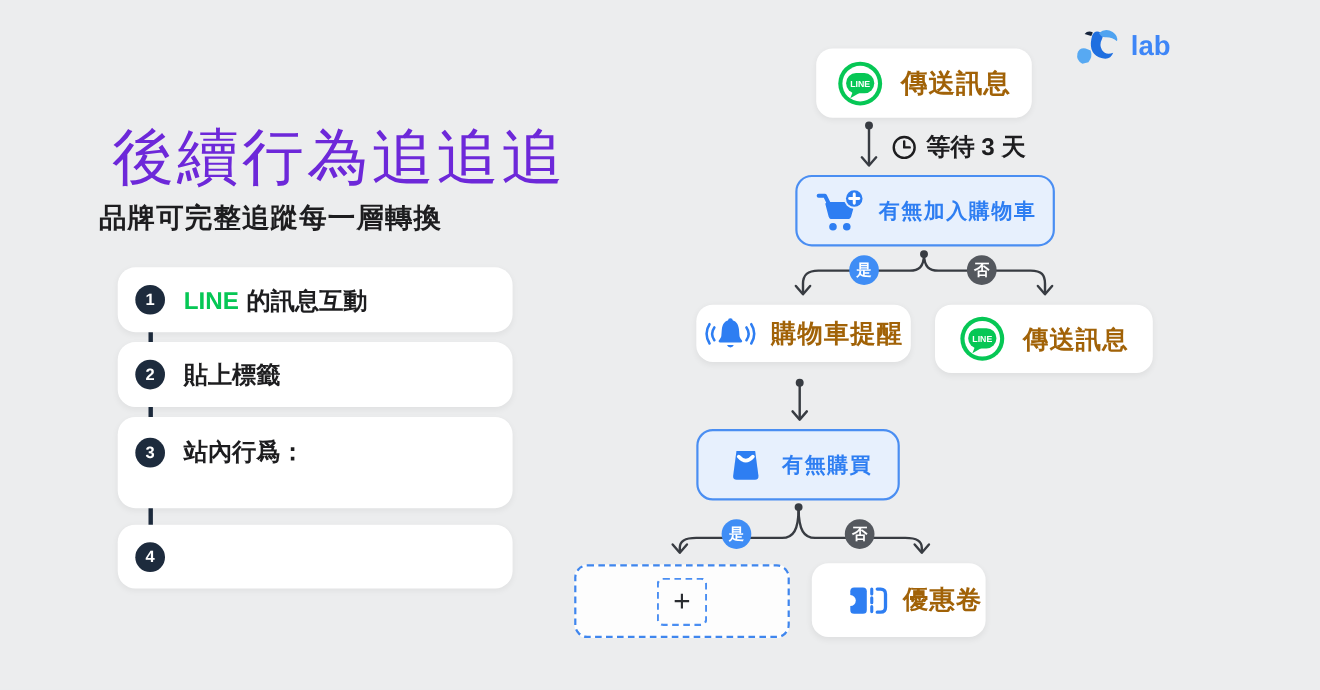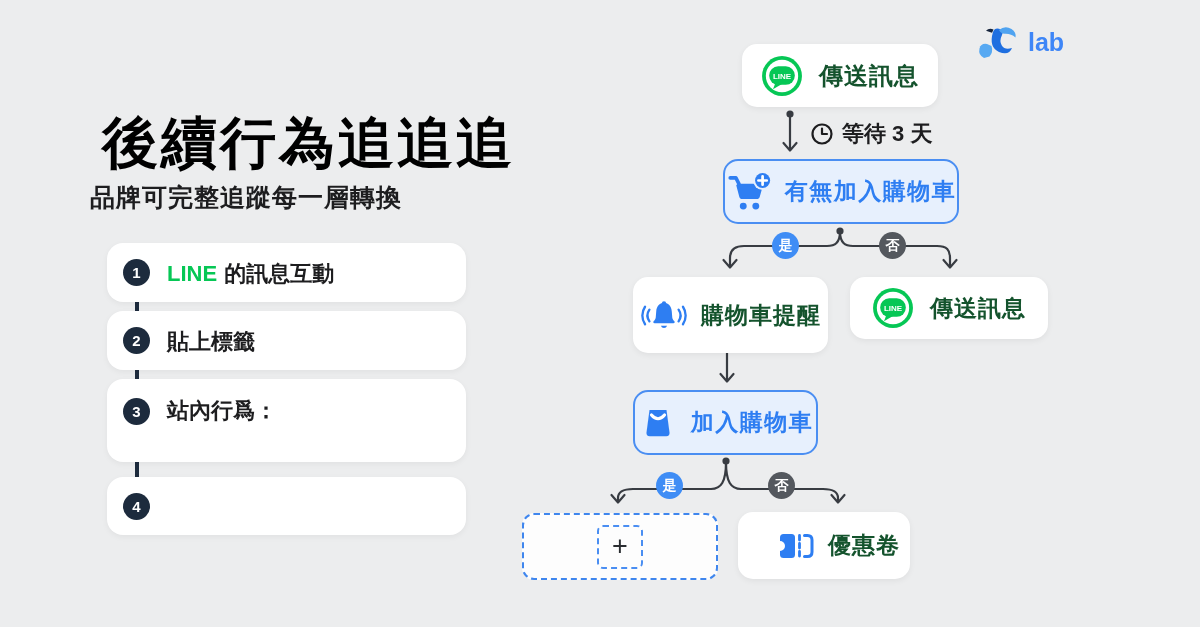--- a/index.html
+++ b/index.html
@@ -7,22 +7,22 @@
   body {
     font-family:"Liberation Sans", sans-serif;
     background:#ECEDEE;
     overflow:hidden;
   }
   .canvas { position:relative; width:1200px; height:627px; background:#ECEDEE; }
 
   
   .title {
     position:absolute; left:102px; top:106px;
-    font-size:56px; font-weight:700; letter-spacing:3px;
-    color:#000000; white-space:nowrap;
+    font-size:56px; font-weight:400; letter-spacing:3px;
+    color:#6d28d9; white-space:nowrap;
   }
   .subtitle {
     position:absolute; left:90px; top:181px;
     font-size:25px; font-weight:600; letter-spacing:1px;
     color:#1D1D1F; white-space:nowrap;
   }
   .timeline {
     position:absolute; left:135px; top:270px;
     width:3.5px; height:238px; background:#1D2B3D; border-radius:2px;
   }
@@ -46,26 +46,26 @@
   .step-card.tall .step-text { transform:none; top:15px; }
   .step-card.tall .step-badge { top:19px; }
   .step-card.centered .step-badge { top:calc(50% - 13.5px); }
 
   
   .node {
     position:absolute; display:flex; align-items:center; justify-content:center;
     background:#FFFFFF; border-radius:15px;
     box-shadow:0 2px 6px rgba(0,0,0,0.06);
   }
-  .node-label { font-size:24px; font-weight:600; color:#14532d; white-space:nowrap; letter-spacing:1px; }
+  .node-label { font-size:24px; font-weight:600; color:#a16207; white-space:nowrap; letter-spacing:1px; }
   .decision {
     position:absolute; display:flex; align-items:center; justify-content:center;
     background:#E7F0FD; border:2px solid #4A8EF2; border-radius:15px;
   }
-  .decision-label { font-size:23px; font-weight:700; color:#2E7EF2; white-space:nowrap; letter-spacing:1.5px; }
+  .decision-label { font-size:19px; font-weight:700; color:#2E7EF2; white-space:nowrap; letter-spacing:1.5px; }
   .branch-badge {
     position:absolute; width:27px; height:27px; border-radius:50%;
     display:flex; align-items:center; justify-content:center;
     color:#FFFFFF; font-size:14px; font-weight:700; z-index:5;
   }
   .branch-yes { background:#3F8DF5; }
   .branch-no  { background:#54585E; }
 
   .wait-row {
     position:absolute; left:810px; top:119px;
@@ -187,21 +187,21 @@
       <circle cx="35" cy="10" r="9" fill="#E7F0FD"></circle>
       <circle cx="35" cy="10" r="7.2" fill="#2E7EF2"></circle>
       <path d="M35,6 L35,14 M31,10 L39,10" stroke="#FFFFFF" stroke-width="2.6" stroke-linecap="round"></path>
     </svg>
     <span class="decision-label">有無加入購物車</span>
   </div>
 
   <div class="branch-badge branch-yes" style="left:772px;top:232px;">是</div>
   <div class="branch-badge branch-no" style="left:879px;top:232px;">否</div>
 
-  <div class="node gap13" style="left:633px;top:277px;width:195px;height:76px;">
+  <div class="node gap13" style="left:633px;top:277px;width:195px;height:52px;">
     <svg class="icon" width="48" height="35" viewBox="0 0 48 36">
       <path d="M24,5 C19.2,5 16.4,8.8 16,13.8 L15.5,20 C15.4,21.2 14.4,22.8 13.3,23.9 C12.6,24.7 13.1,26 14.3,26 H33.7 C34.9,26 35.4,24.7 34.7,23.9 C33.6,22.8 32.6,21.2 32.5,20 L32,13.8 C31.6,8.8 28.8,5 24,5 Z" fill="#2E7EF2"></path>
       <circle cx="24" cy="5.5" r="2.2" fill="#2E7EF2"></circle>
       <path d="M20.8,28.5 A3.4,3.4 0 0 0 27.2,28.5 Z" fill="#2E7EF2"></path>
       <path d="M9,12 A10.5,10.5 0 0 0 9,24" fill="none" stroke="#2E7EF2" stroke-width="2.4" stroke-linecap="round"></path>
       <path d="M4.5,9 A16,16 0 0 0 4.5,27" fill="none" stroke="#2E7EF2" stroke-width="2.4" stroke-linecap="round"></path>
       <path d="M39,12 A10.5,10.5 0 0 1 39,24" fill="none" stroke="#2E7EF2" stroke-width="2.4" stroke-linecap="round"></path>
       <path d="M43.5,9 A16,16 0 0 1 43.5,27" fill="none" stroke="#2E7EF2" stroke-width="2.4" stroke-linecap="round"></path>
     </svg>
     <span class="node-label" style="font-size:23px;">購物車提醒</span>
@@ -216,33 +216,33 @@
       <text x="20" y="22.6" font-size="7.6" font-weight="bold" fill="#FFFFFF" text-anchor="middle" font-family="Liberation Sans, sans-serif">LINE</text>
     </svg>
     <span class="node-label" style="font-size:23px;">傳送訊息</span>
   </div>
 
   <div class="decision gap13" style="left:633px;top:390px;width:185px;height:65px;">
     <svg class="icon" width="40" height="40" viewBox="0 0 40 40">
       <path d="M11.5,7 H28.5 L31.5,29.5 C31.8,31.8 30.6,33.2 28.3,33.2 H11.7 C9.4,33.2 8.2,31.8 8.5,29.5 Z" fill="#2E7EF2"></path>
       <path d="M13.5,12 Q20,19.5 26.5,12" fill="none" stroke="#FFFFFF" stroke-width="3.2" stroke-linecap="round"></path>
     </svg>
-    <span class="decision-label">加入購物車</span>
+    <span class="decision-label">有無購買</span>
   </div>
 
   <div class="branch-badge branch-yes" style="left:656px;top:472px;">是</div>
   <div class="branch-badge branch-no" style="left:768px;top:472px;">否</div>
 
   <div class="placeholder">
     <div class="placeholder-inner">
       <span>+</span>
     </div>
   </div>
 
-  <div class="node gap13" style="left:738px;top:512px;width:172px;height:67px;padding-left:29px;">
+  <div class="node gap13" style="left:738px;top:512px;width:158px;height:67px;padding-left:29px;">
     <svg class="icon" width="38" height="32" viewBox="0 0 38 32">
       <rect x="3" y="4" width="15" height="24" rx="3.5" fill="#2E7EF2"></rect>
       <circle cx="3" cy="16" r="5" fill="#FFFFFF"></circle>
       <line x1="22.5" y1="5.5" x2="22.5" y2="26.5" stroke="#2E7EF2" stroke-width="2.8" stroke-dasharray="4.5 3.5" stroke-linecap="round"></line>
       <path d="M27.5,5.5 H30.5 Q35,5.5 35,10 V22 Q35,26.5 30.5,26.5 H27.5" fill="none" stroke="#2E7EF2" stroke-width="3" stroke-linecap="round"></path>
     </svg>
     <span class="node-label" style="font-size:23px;">優惠卷</span>
   </div>
 
   <div class="brand">

